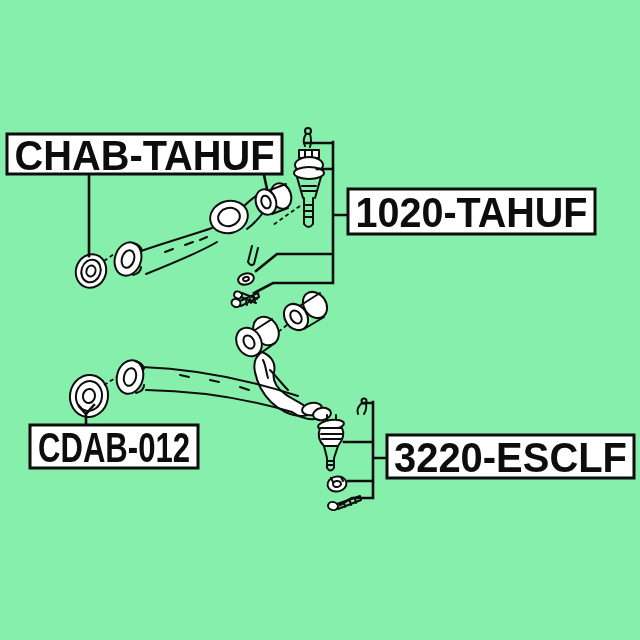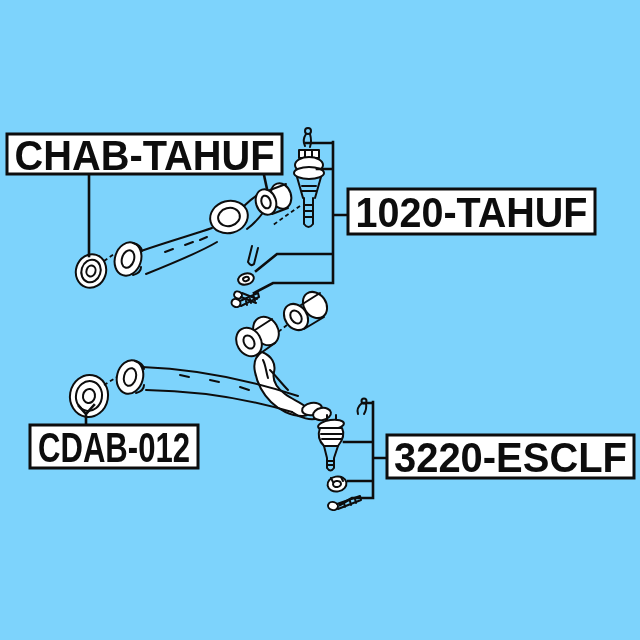--- a/index.html
+++ b/index.html
@@ -1,16 +1,16 @@
 <!DOCTYPE html>
 <html><head>
 <meta charset="utf-8">
 <style>
   html,body{margin:0;padding:0;background:#ffffff;}
-  .canvas{position:relative;width:640px;height:640px;background:#7dd3fc;overflow:hidden;
+  .canvas{position:relative;width:640px;height:640px;background:#86efac;overflow:hidden;
           font-family:"Liberation Sans",sans-serif;}
   svg{position:absolute;left:0;top:0;}
   .art{fill:none;stroke:#0d0d0d;stroke-width:2;stroke-linecap:round;stroke-linejoin:round;}
   .artfill{fill:#ffffff;stroke:#0d0d0d;stroke-width:2;stroke-linejoin:round;}
   .dash{fill:none;stroke:#0d0d0d;stroke-width:1.8;stroke-dasharray:4 3;}
   .bracket{fill:none;stroke:#0d0d0d;stroke-width:2.6;stroke-linecap:square;}
   .labelbox{fill:#ffffff;stroke:#0d0d0d;stroke-width:3;}
   .labeltext{fill:#0d0d0d;font-weight:bold;text-anchor:middle;}
 </style>
 </head>

